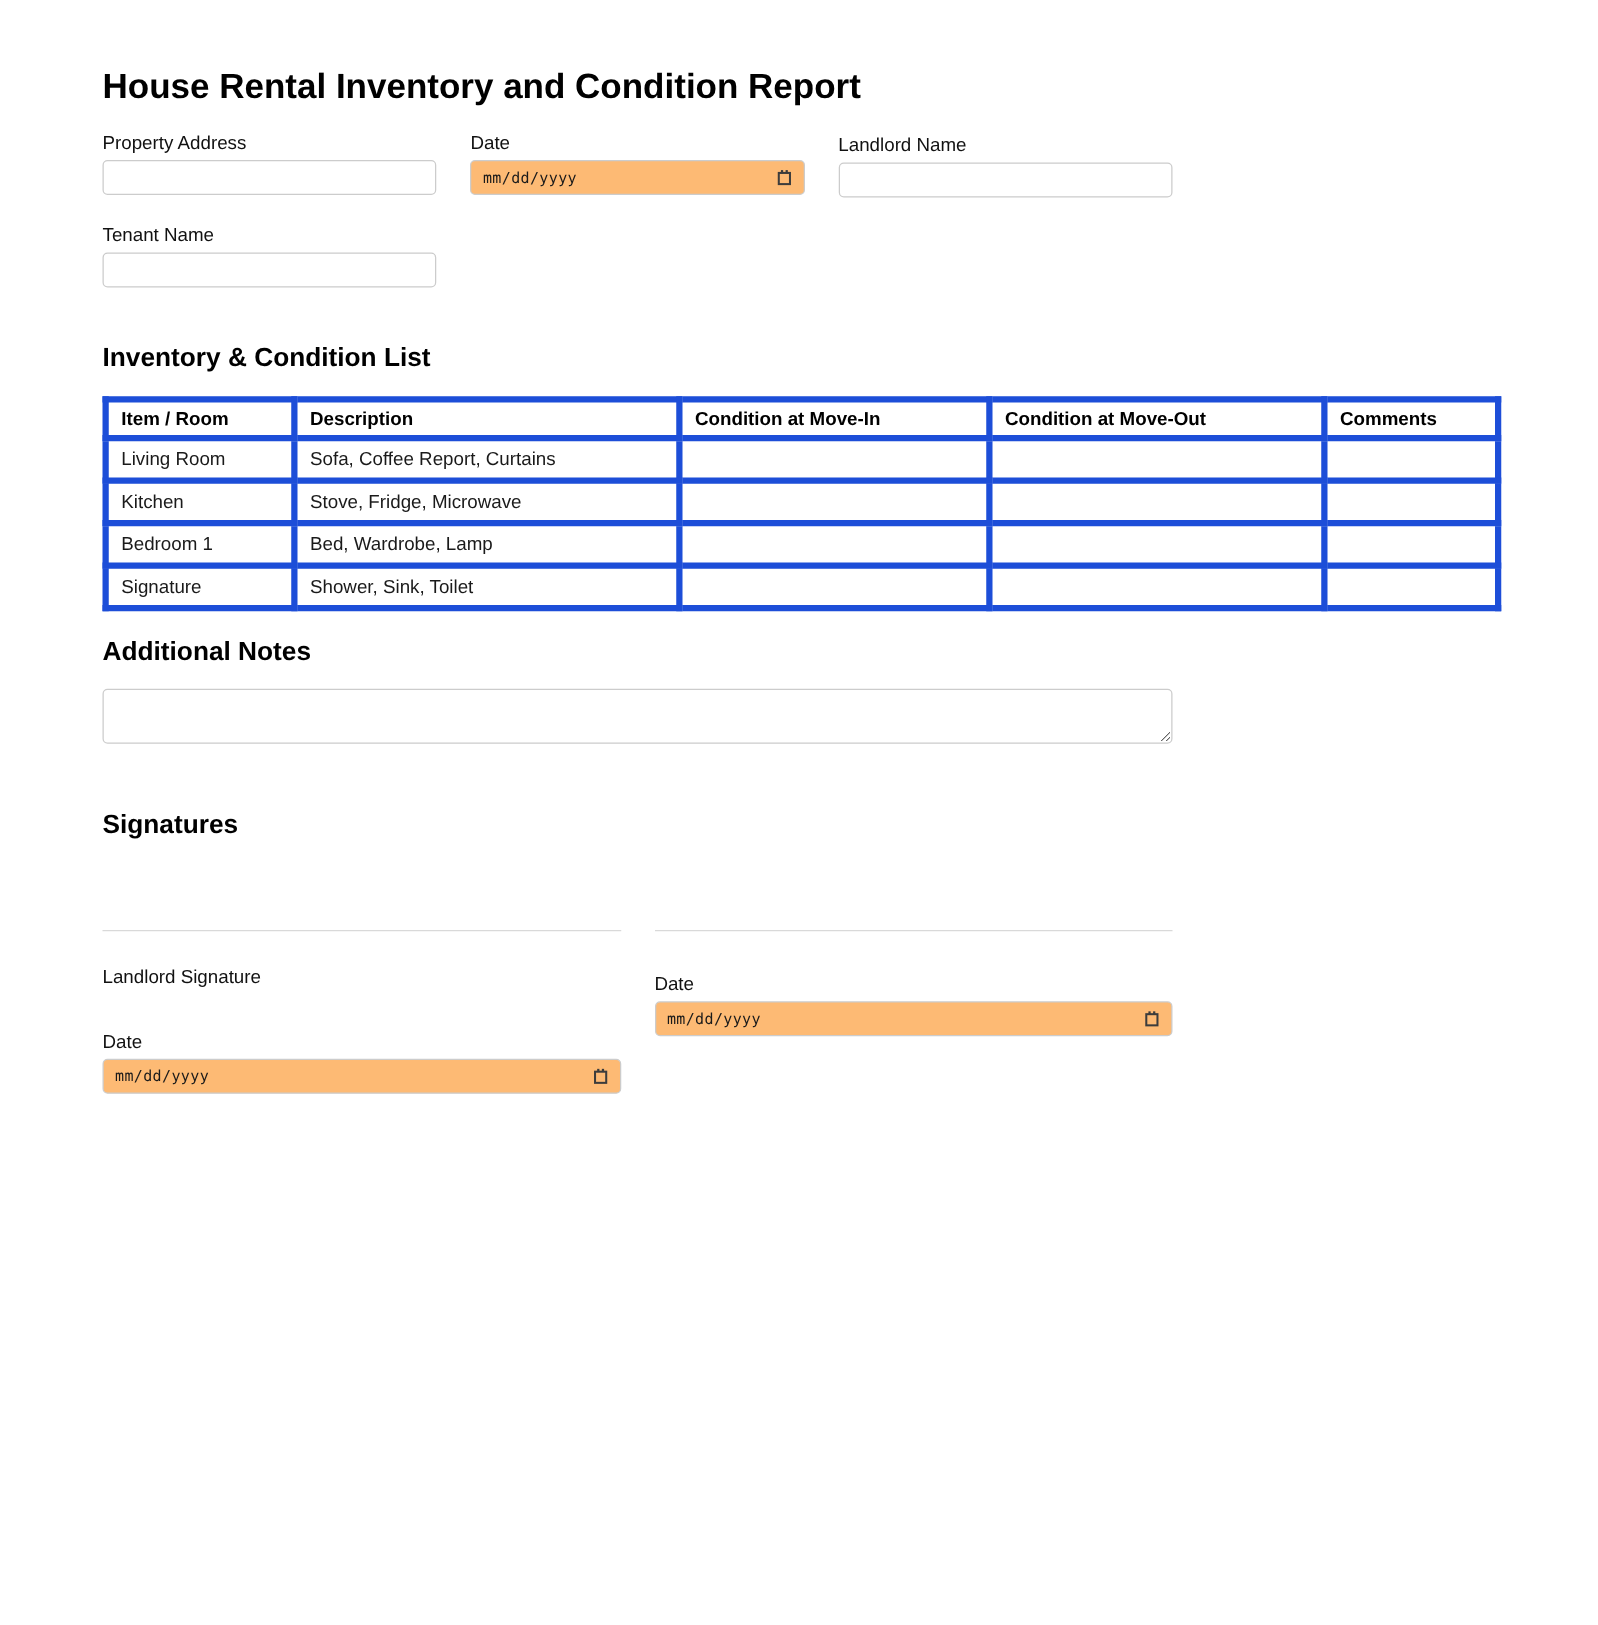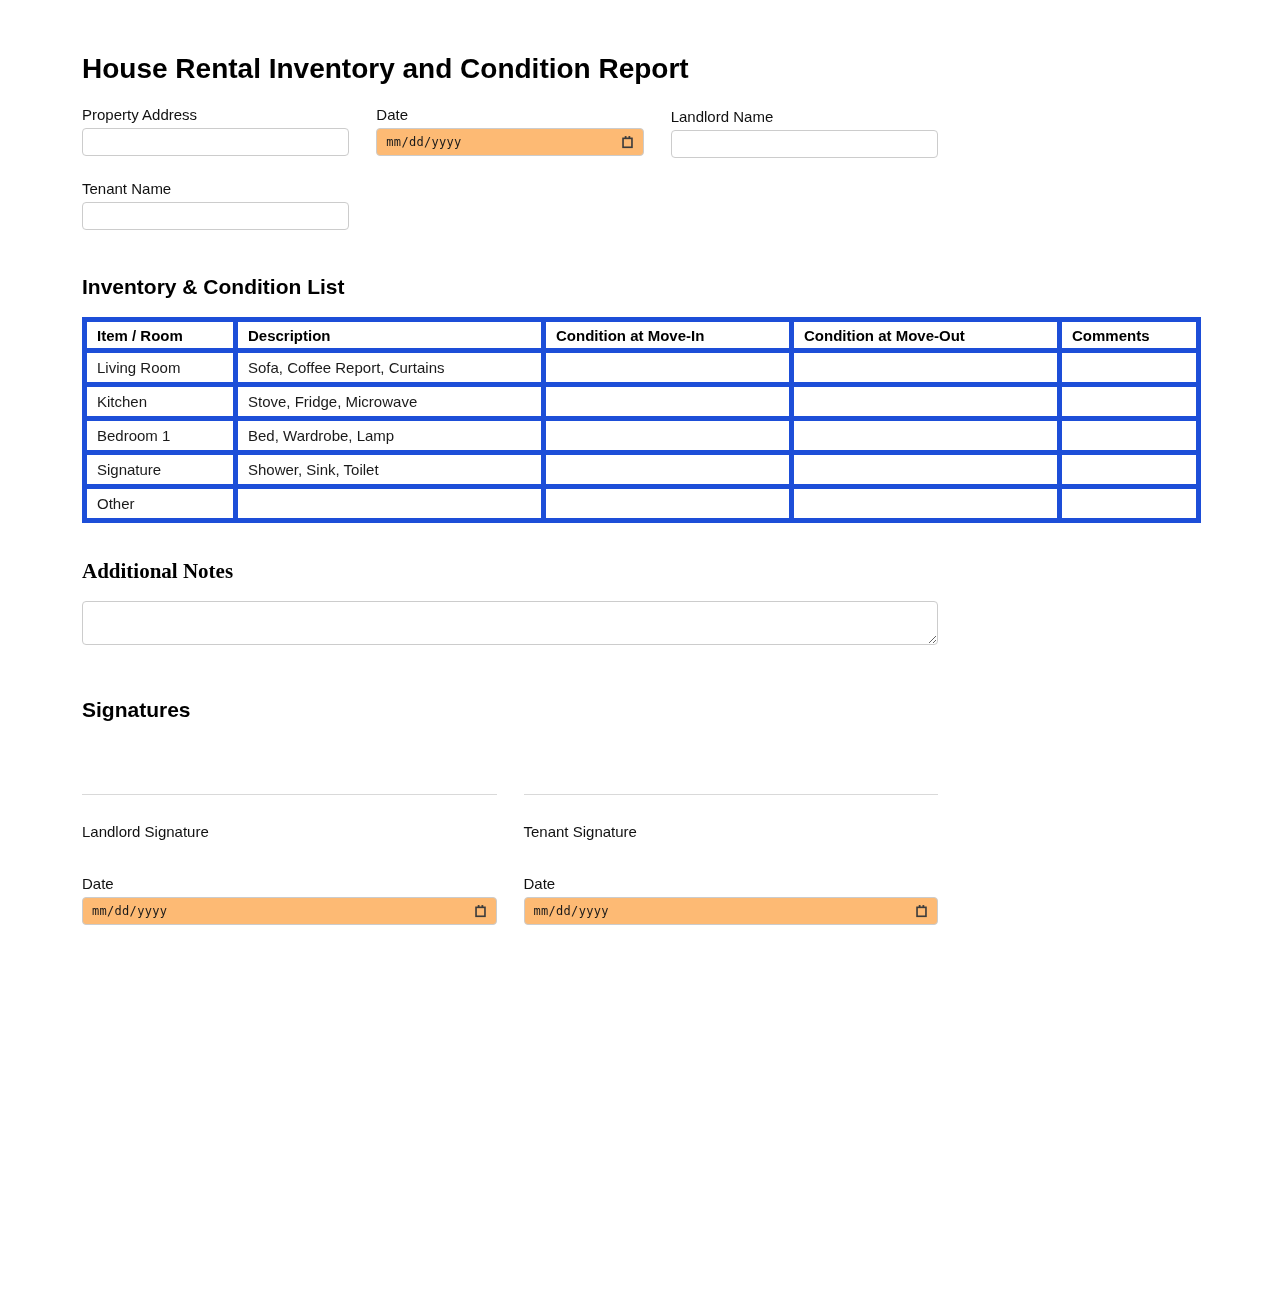--- a/index.html
+++ b/index.html
@@ -67,21 +67,21 @@
     color: #1a1a1a;
   }
   .section-heading {
     font-size: 21px;
     line-height: 25px;
     font-weight: bold;
     color: #000000;
     margin: 0;
   }
   .section-heading.inventory { margin-top: 44px; }
-  .section-heading.notes { margin-top: 36px; font-family: Liberation Serif, serif; }
+  .section-heading.notes { margin-top: 20px; }
   .section-heading.signatures { margin-top: 52px; }
   table.inventory-table {
     margin-top: 18px;
     width: 100%;
     border-collapse: collapse;
     table-layout: fixed;
     font-size: 15px;
   }
   .inventory-table th, .inventory-table td {
     border: 5px solid #1d4ed8;
@@ -202,27 +202,20 @@
       <tr>
         <td>Bedroom 1</td>
         <td>Bed, Wardrobe, Lamp</td>
         <td></td>
         <td></td>
         <td></td>
       </tr>
       <tr>
         <td>Signature</td>
         <td>Shower, Sink, Toilet</td>
-        <td></td>
-        <td></td>
-        <td></td>
-      </tr>
-      <tr>
-        <td>Other</td>
-        <td></td>
         <td></td>
         <td></td>
         <td></td>
       </tr>
     </tbody>
   </table>
 
   <h2 class="section-heading notes">Additional Notes</h2>
   <textarea class="notes-textarea" value="" style=""></textarea>
 
@@ -239,21 +232,20 @@
           <svg width="13" height="14" viewBox="0 0 16 17">
             <rect x="2.5" y="4" width="11" height="11" fill="none" stroke="#3c3c3c" stroke-width="2"></rect>
             <rect x="4.6" y="1.2" width="2.2" height="3.2" fill="#3c3c3c"></rect>
             <rect x="9.2" y="1.2" width="2.2" height="3.2" fill="#3c3c3c"></rect>
           </svg>
         </span>
       </div>
     </div>
     <div>
       <div class="sig-line"></div>
-      <div class="sig-label">Tenant Signature</div>
       <div class="sig-date-label">Date</div>
       <div class="date-input">
         <span class="date-text">mm/dd/yyyy</span>
         <span class="cal-icon">
           <svg width="13" height="14" viewBox="0 0 16 17">
             <rect x="2.5" y="4" width="11" height="11" fill="none" stroke="#3c3c3c" stroke-width="2"></rect>
             <rect x="4.6" y="1.2" width="2.2" height="3.2" fill="#3c3c3c"></rect>
             <rect x="9.2" y="1.2" width="2.2" height="3.2" fill="#3c3c3c"></rect>
           </svg>
         </span>

